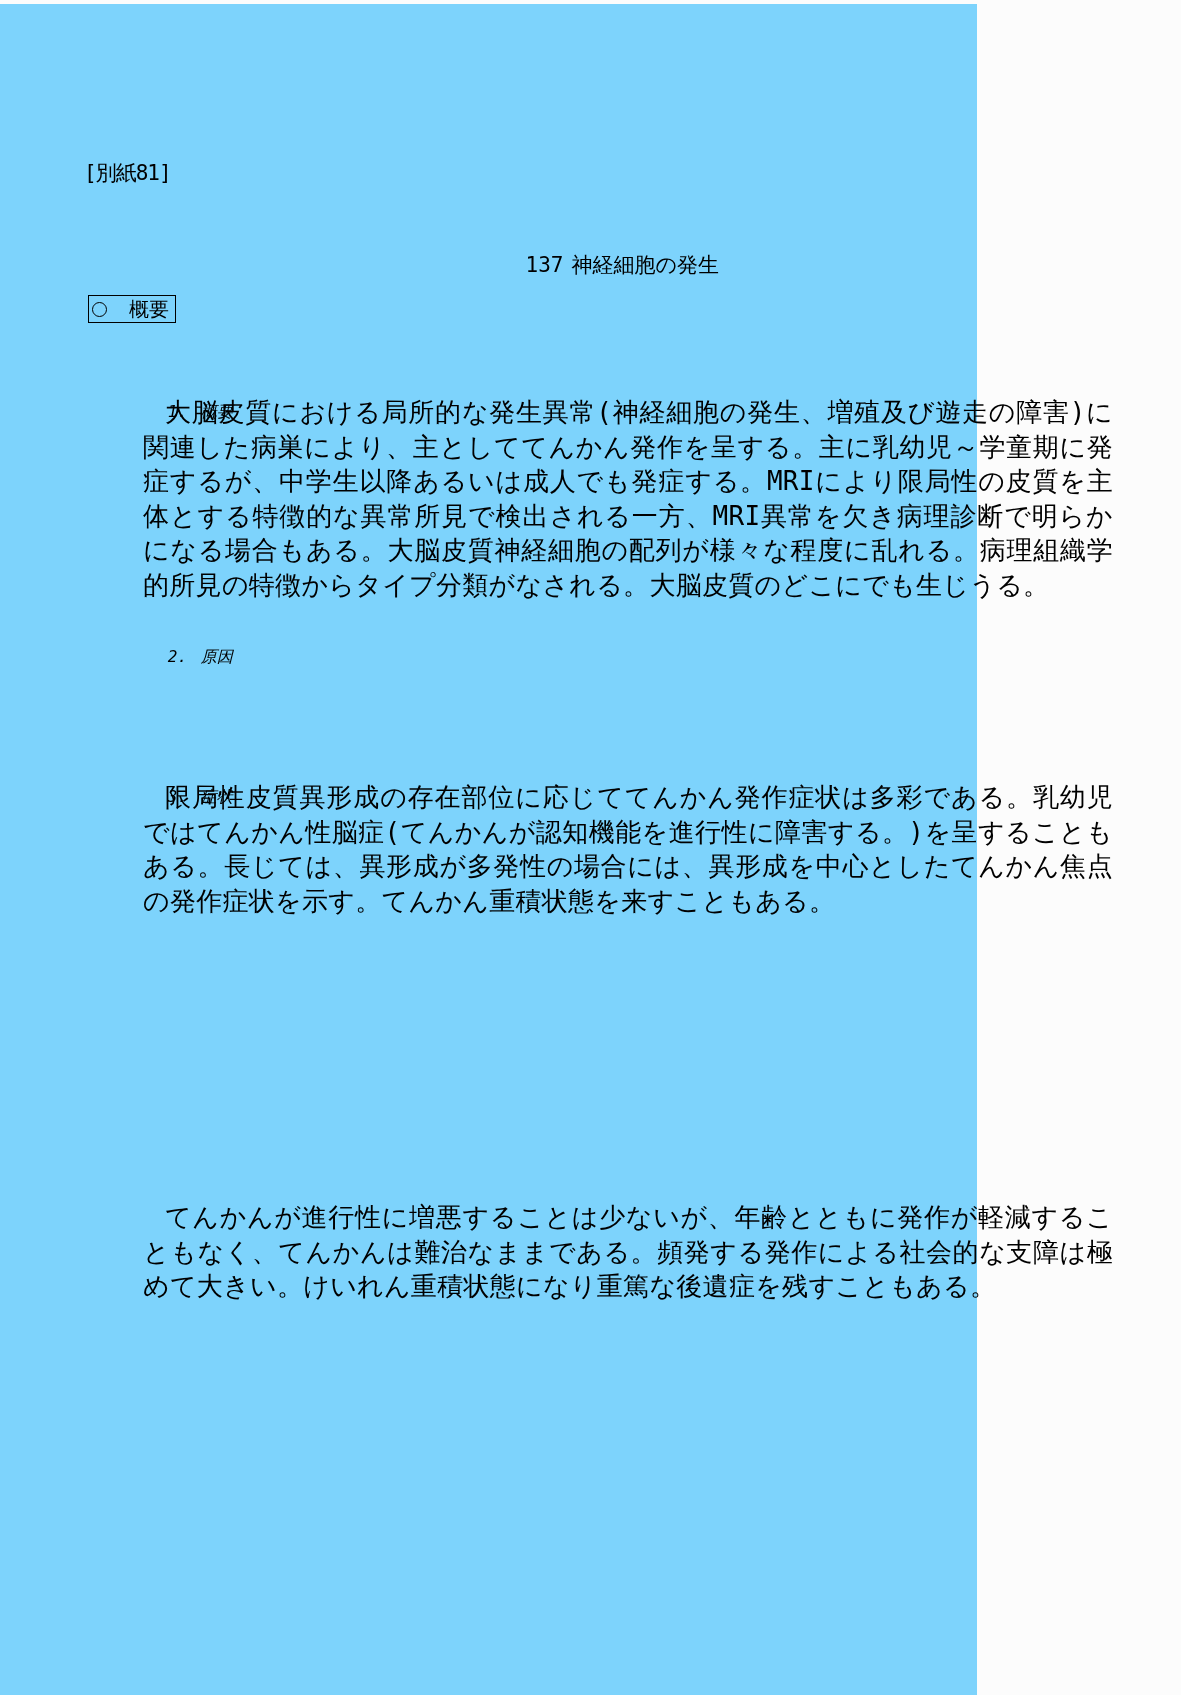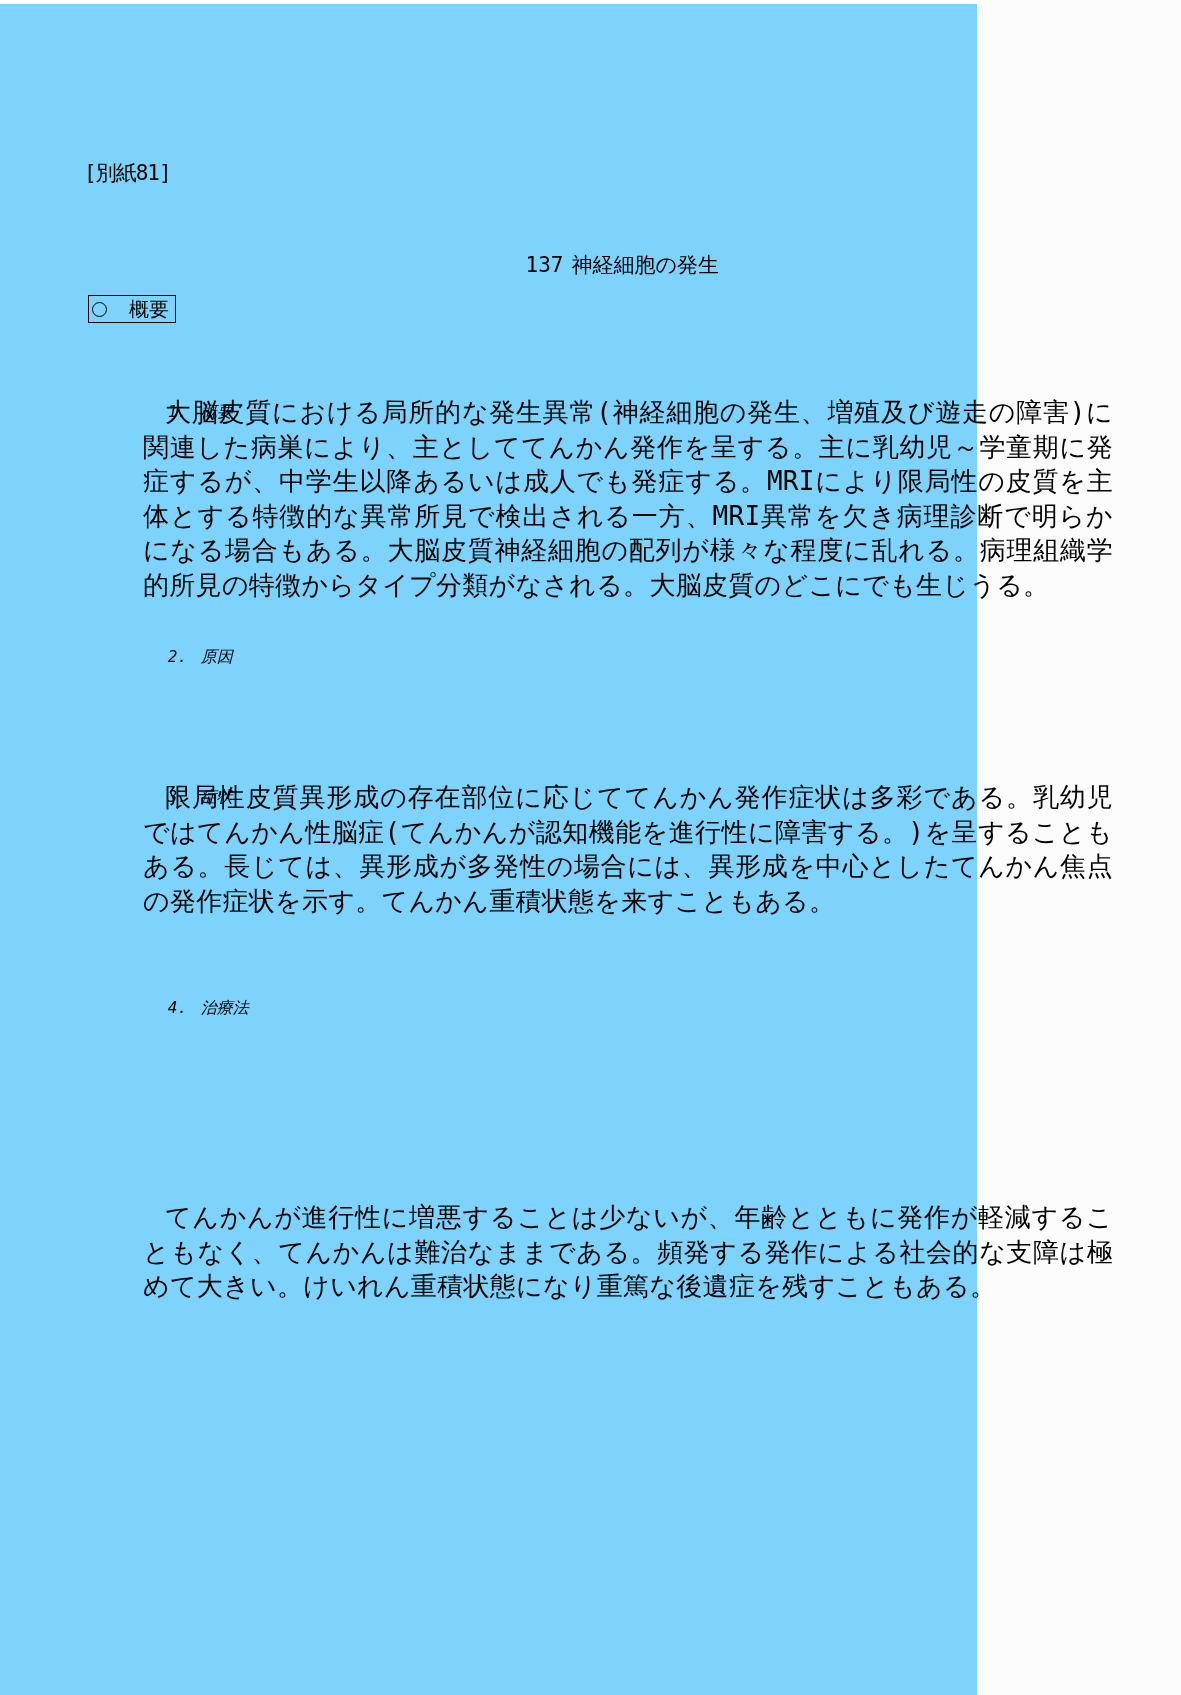--- a/index.html
+++ b/index.html
@@ -122,22 +122,19 @@
   </div>
 
   <div class="section sec-3">
     <div class="section-heading">
       <span class="sec-num">3.</span><span>症状</span>
     </div>
     <div class="section-body">限局性皮質異形成の存在部位に応じててんかん発作症状は多彩である。乳幼児ではてんかん性脳症(てんかんが認知機能を進行性に障害する。)を呈することもある。長じては、異形成が多発性の場合には、異形成を中心としたてんかん焦点の発作症状を示す。てんかん重積状態を来すこともある。</div>
   </div>
 
   <div class="section sec-4">
-    <div class="section-heading">
-      <span class="sec-num">4.</span><span>治療法</span>
-    </div>
   </div>
 
   <div class="section sec-5">
     <div class="section-body">てんかんが進行性に増悪することは少ないが、年齢とともに発作が軽減することもなく、てんかんは難治なままである。頻発する発作による社会的な支障は極めて大きい。けいれん重積状態になり重篤な後遺症を残すこともある。</div>
   </div>
 
 </div>
 
 </body></html>

